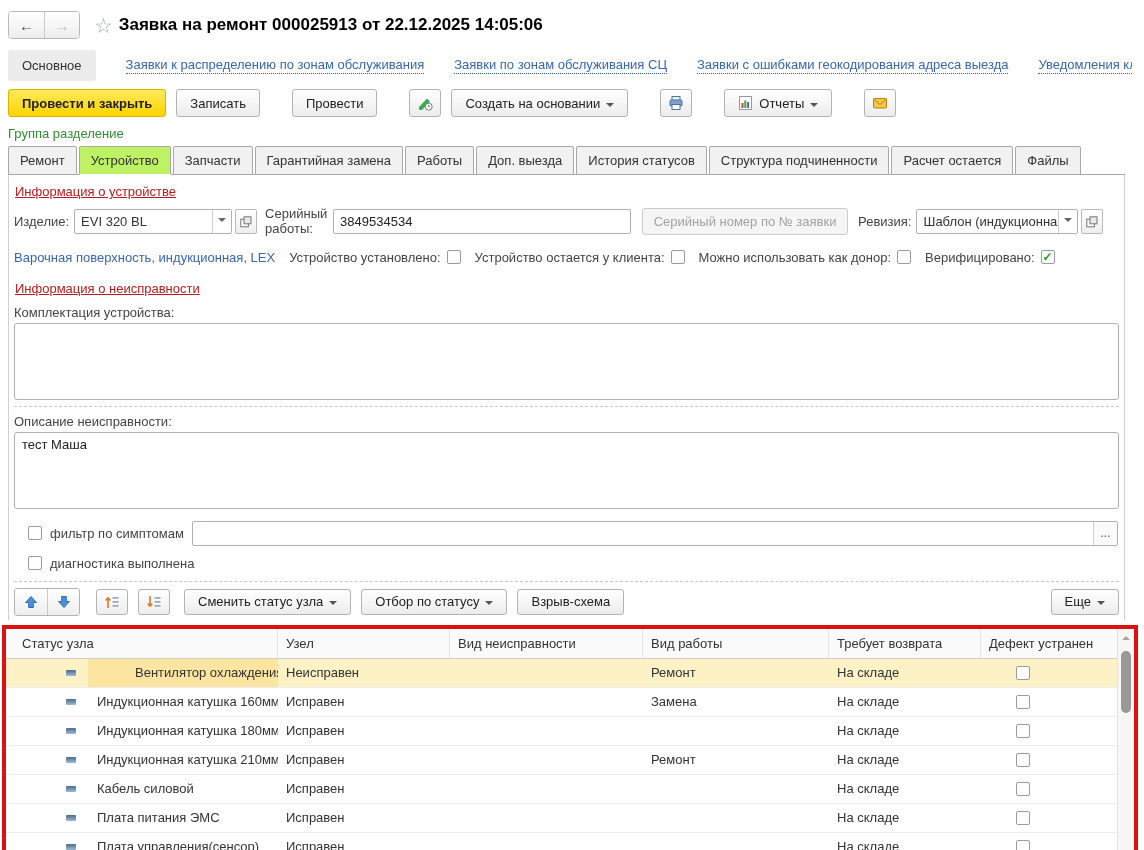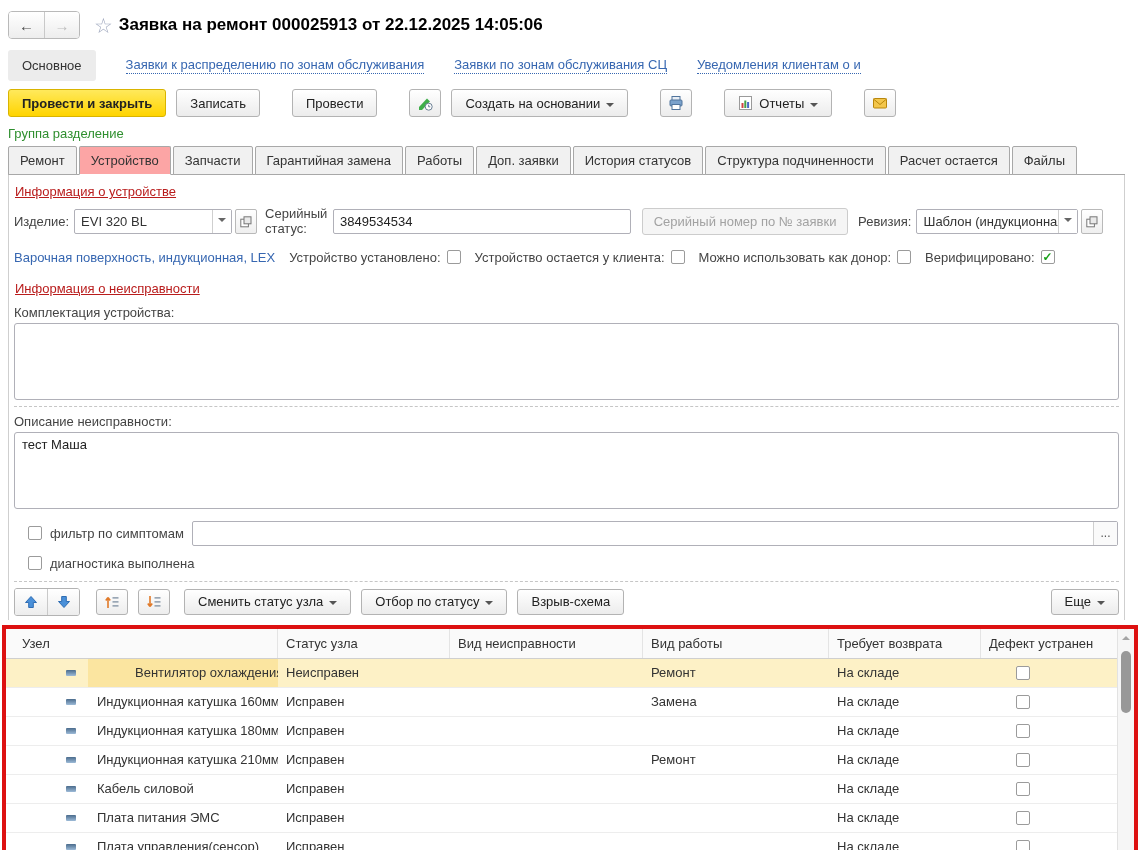--- a/index.html
+++ b/index.html
@@ -32,21 +32,21 @@
   .btn.icon-only { padding:0 7px; }
   .btn.disabled { background:#f5f5f5; color:#a2a2a2; border-color:#cccccc; cursor:default; }
   .caret { width:0; height:0; border:4px solid transparent; border-top-color:#555; margin-top:7px; }
   .sp12 { width:12px; flex:none; }
 
   
   .grouplabel { margin:9px 0 0 8px; color:#2f8f2f; font-size:13px; }
   .tabs { display:flex; align-items:flex-end; margin:5px 0 0 8px; width:1117px; border-bottom:1px solid #a8a8a8; }
   .tab { padding:6px 11px; background:#f1f1f1; border:1px solid #a8a8a8; border-radius:2px 2px 0 0;
     margin-right:2px; margin-bottom:-1px; cursor:pointer; color:#333; white-space:nowrap; }
-  .tab.active { background:#fca5a5; border-bottom-color:#fff; font-weight:normal; }
+  .tab.active { background:#bef264; border-bottom-color:#fff; font-weight:normal; }
 
   
   .content { margin-left:8px; width:1117px; border-left:1px solid #cfcfcf; border-right:1px solid #cfcfcf;
     padding:0 5px 4px 5px; }
   .section-link { display:inline-block; color:#b91c1c; text-decoration:underline; margin:9px 0 2px 1px; cursor:pointer; }
   .lbl { color:#444; white-space:nowrap; }
   .frow { display:flex; align-items:center; margin-top:6px; }
 
   .combo { display:flex; align-items:stretch; height:25px; border:1px solid #b0b0b8; border-radius:2px; background:#fff; }
   .combo-val { padding:4px 6px 0 6px; overflow:hidden; white-space:nowrap; flex:1; }
@@ -126,20 +126,21 @@
       </button>
   </div>
   <span class="star">☆</span>
   <div class="wtitle">Заявка на ремонт 000025913 от 22.12.2025 14:05:06</div>
 </div>
 
 <div class="navrow">
   <div class="nav-active">Основное</div>
   <a class="navlink">Заявки к распределению по зонам обслуживания</a>
   <a class="navlink">Заявки по зонам обслуживания СЦ</a>
+  <a class="navlink">Заявки с ошибками геокодирования адреса выезда</a>
   <a class="navlink">Уведомления клиентам о и</a>
 </div>
 
 <div class="cmdbar">
   <button class="btn primary">Провести и закрыть</button>
   <button class="btn">Записать</button>
   <span class="sp12"></span>
   <button class="btn">Провести</button>
   <span class="sp12"></span>
   <button class="btn icon-only">
@@ -182,21 +183,21 @@
 </div>
 
 <div class="grouplabel">Группа разделение</div>
 
 <div class="tabs">
   <div class="tab">Ремонт</div>
   <div class="tab active">Устройство</div>
   <div class="tab">Запчасти</div>
   <div class="tab">Гарантийная замена</div>
   <div class="tab">Работы</div>
-  <div class="tab">Доп. заявки</div>
+  <div class="tab">Доп. выезда</div>
   <div class="tab">История статусов</div>
   <div class="tab">Структура подчиненности</div>
   <div class="tab">Расчет остается</div>
   <div class="tab">Файлы</div>
 </div>
 
 <div class="content">
 
   <a class="section-link">Информация о устройстве</a>
 
@@ -209,21 +210,21 @@
         </span>
     </div>
     <button class="openbtn">
       <svg width="12" height="12">
         <rect x="0.8" y="3.2" width="7.6" height="7.6" fill="#fff" stroke="#777"></rect>
         <rect x="4" y="0.8" width="7" height="7" fill="#e9e9e9" stroke="#777"></rect>
       </svg>
     </button>
     <div class="lbl serlbl">
       <div>Серийный</div>
-      <div>статус:</div>
+      <div>работы:</div>
     </div>
     <input class="tinput" style="width: 298px;" value="3849534534">
     <button class="btn disabled" style="height:27px; width:206px; margin-left:11px;">Серийный номер по № заявки</button>
     <span class="lbl" style="margin-left:10px;">Ревизия:</span>
     <div class="combo" style="width:162px; margin-left:5px;">
       <span class="combo-val">Шаблон (индукционная</span>
       <span class="combo-drop">
           <span class="caret"></span>
         </span>
     </div>
@@ -324,22 +325,22 @@
     <button class="btn small">
       <span>Еще</span>
       <span class="caret"></span>
     </button>
   </div>
 </div>
 
 <div class="tablebox">
   <div class="tgrid">
     <div class="thead">
+      <div>Статус узла</div>
       <div>Узел</div>
-      <div>Статус узла</div>
       <div>Вид неисправности</div>
       <div>Вид работы</div>
       <div>Требует возврата</div>
       <div>Дефект устранен</div>
     </div>
 
     <div class="trow selected">
       <div class="cell-node">
           <span class="dash-ico"></span>
           <span class="node-hl">Вентилятор охлаждения</span>

